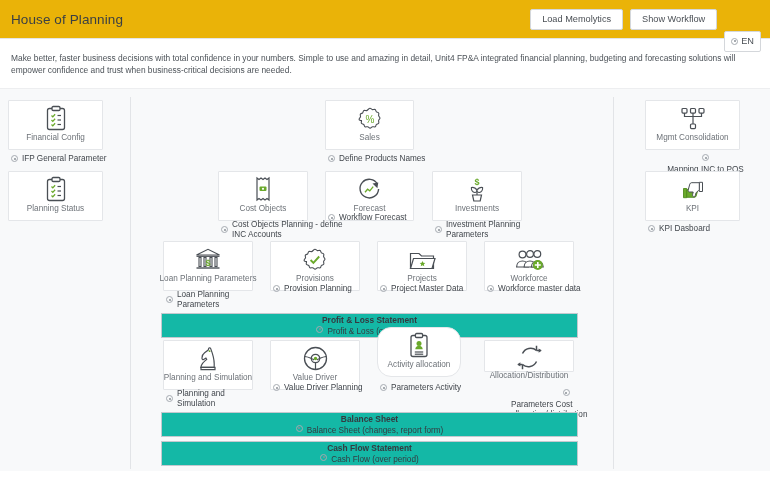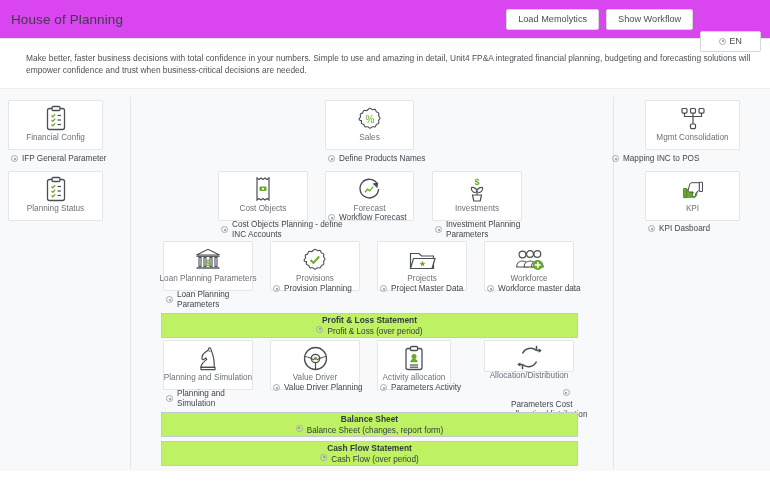--- a/index.html
+++ b/index.html
@@ -6,21 +6,21 @@
   html, body {
     width: 770px; height: 484px;
     font-family: "Liberation Sans", sans-serif;
     background: #ffffff;
     overflow: hidden;
   }
 
   
   .topbar {
     height: 39px;
-    background: #d946ef;
+    background: #eab308;
     border-bottom: 1px solid #e3e5e8;
     display: flex;
     align-items: center;
     padding: 0 9px 0 11px;
   }
   .app-title {
     font-size: 13.5px;
     color: #3a3f44;
     letter-spacing: .1px;
     flex: 1;
@@ -34,21 +34,21 @@
     color: #4a4f55;
     padding: 0 11px;
     height: 21px;
     display: flex;
     align-items: center;
     justify-content: center;
     font-family: "Liberation Sans", sans-serif;
     cursor: pointer;
     white-space: nowrap;
   }
-  .btn-lang { padding: 0 18px; gap: 3px; margin-top: 44px; }
+  .btn-lang { padding: 0 6px; gap: 3px; margin-top: 44px; }
 
   
   .dotmark {
     width: 7px; height: 7px;
     border-radius: 50%;
     border: 1px solid #a6abb1;
     display: inline-block;
     position: relative;
     flex: 0 0 auto;
   }
@@ -56,21 +56,21 @@
     content: "";
     position: absolute;
     left: 1.5px; top: 1.5px;
     width: 2px; height: 2px;
     border-radius: 50%;
     background: #8b9097;
   }
 
   
   .intro {
-    padding: 14px 11px 12px 26px;
+    padding: 14px 11px 12px 11px;
     font-size: 8.4px;
     line-height: 11.5px;
     color: #4c5258;
     background: #ffffff;
     max-width: 764px;
   }
 
   
   .canvas {
     position: relative;
@@ -127,21 +127,21 @@
     line-height: 9.6px;
     color: #41464c;
     cursor: pointer;
   }
   .caption .ctext { max-width: 100px; }
   .caption.wide .ctext { max-width: 120px; }
 
   
   .bar {
     position: absolute;
-    background: #bef264;
+    background: #14b8a6;
     border: 1px solid #c4c9cf;
     display: flex;
     flex-direction: column;
     align-items: center;
     justify-content: center;
     cursor: pointer;
   }
   .bar .bar-title {
     font-size: 8.4px;
     font-weight: bold;
@@ -381,21 +381,21 @@
           <circle cx="13.5" cy="13.5" r="1.7" fill="#6aa92b"></circle>
         </svg>
     </div>
     <div class="ctitle">Value Driver</div>
   </div>
   <div class="caption" style="left:273px; top:294px; width:105px;">
     <span class="dotmark"></span>
     <span class="ctext">Value Driver Planning</span>
   </div>
 
-  <div class="card" style="left:377px; top:251px; width:74px; height:50px;">
+  <div class="card" style="left:377px; top:238px; width:84px; height:50px;border-radius:14px;">
     <div class="ico">
       <svg width="22" height="27" viewBox="0 0 22 27">
           <rect x="3" y="3.5" width="16" height="21" rx="2" fill="#fff" stroke="#4a4f55" stroke-width="1.3"></rect>
           <rect x="7.4" y="1.5" width="7.2" height="4" rx="1.2" fill="#fff" stroke="#4a4f55" stroke-width="1.3"></rect>
           <circle cx="11" cy="11.4" r="2.5" fill="#6aa92b"></circle>
           <path d="M7.3 17.2c0-2.1 1.7-3.4 3.7-3.4s3.7 1.3 3.7 3.4z" fill="#6aa92b"></path>
           <line x1="6.8" y1="20" x2="15.2" y2="20" stroke="#4a4f55" stroke-width="1.2"></line>
           <line x1="6.8" y1="22.2" x2="15.2" y2="22.2" stroke="#4a4f55" stroke-width="1.2"></line>
         </svg>
     </div>
@@ -447,21 +447,21 @@
           <rect x="11.5" y="2.5" width="5" height="4.6" rx="1" fill="#fff" stroke="#4a4f55" stroke-width="1.2"></rect>
           <rect x="20" y="2.5" width="5" height="4.6" rx="1" fill="#fff" stroke="#4a4f55" stroke-width="1.2"></rect>
           <path d="M5.5 7.1 V10.5 H22.5 V7.1" fill="none" stroke="#4a4f55" stroke-width="1.2"></path>
           <path d="M14 7.1 V10.5" fill="none" stroke="#4a4f55" stroke-width="1.2"></path>
           <path d="M14 10.5 V18" fill="none" stroke="#4a4f55" stroke-width="1.2"></path>
           <rect x="11.5" y="18" width="5" height="4.6" rx="1" fill="#fff" stroke="#4a4f55" stroke-width="1.2"></rect>
         </svg>
     </div>
     <div class="ctitle">Mgmt Consolidation</div>
   </div>
-  <div class="caption wide" style="left:612px; top:65px; width:115px;">
+  <div class="caption wide" style="left:648px; top:65px; width:115px;flex-direction:column;">
     <span class="dotmark"></span>
     <span class="ctext">Mapping INC to POS</span>
   </div>
 
   <div class="card" style="left:645px; top:82px; width:95px; height:50px;">
     <div class="ico">
       <svg width="30" height="27" viewBox="0 0 30 27">
           <path d="M5.5 12.5h3.2v9.2H5.5z" fill="#6aa92b" stroke="#4f8a1e" stroke-width=".9"></path>
           <path d="M8.7 13.8c1.2-.4 2.6-1.6 3.4-3 .6-1.1.4-3.4 1.6-3.6 1.3-.2 1.9 1.1 1.7 2.4-.1 1-.6 1.9-.6 2.4h3.6c1 0 1.7 1 1.4 2l-1.6 5.9c-.2.8-1 1.4-1.8 1.4H8.7z" fill="#6aa92b" stroke="#4f8a1e" stroke-width=".9"></path>
           <path d="M24.5 15.5h-3.2V6.3h3.2z" fill="#fff" stroke="#4a4f55" stroke-width="1"></path>

